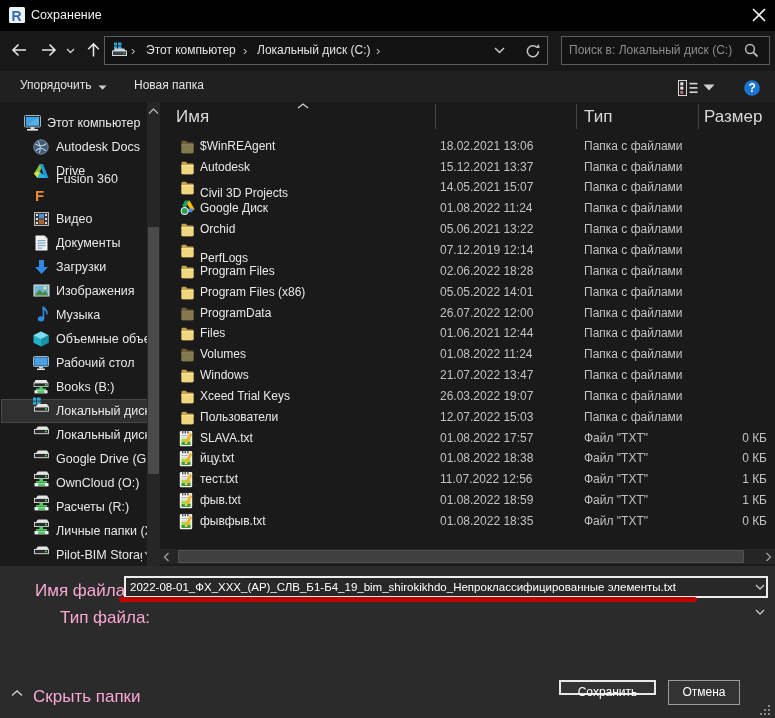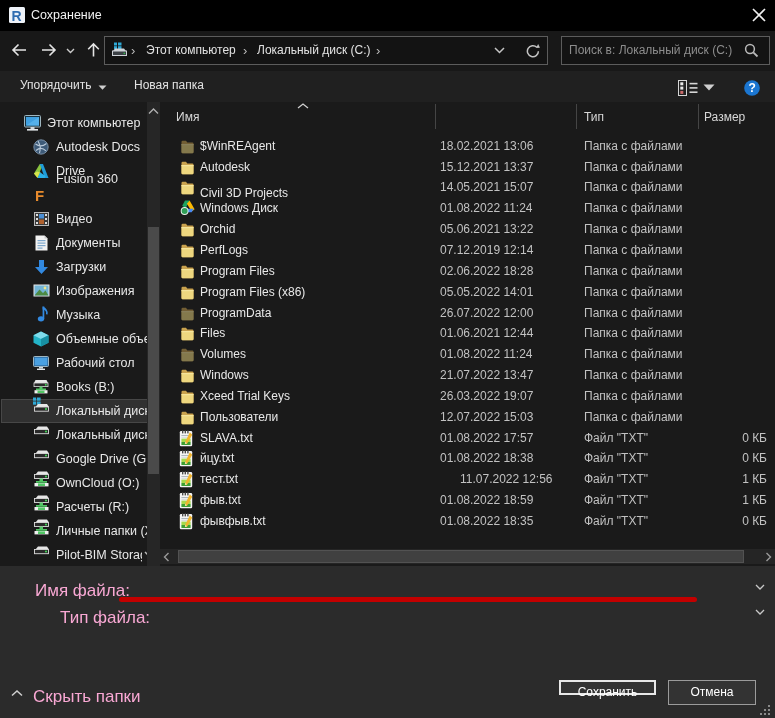--- a/index.html
+++ b/index.html
@@ -20,37 +20,37 @@
 #toolbar{left:0;top:71px;width:775px;height:31px;background:#202020}
 .tbtxt{color:#e2e2e2;font-size:12px;height:29px;line-height:29px}
 
 #main{left:0;top:102px;width:775px;height:444px;background:#1a1a1a}
 
 .sbitem{color:#e8e8e8;font-size:12.5px;height:24px;line-height:24px;white-space:nowrap;overflow:hidden}
 #sbsel{left:1px;top:399px;width:147px;height:24px;background:#303030;border:1px solid #474747}
 #sbscroll{left:147px;top:102px;width:13px;height:464px;background:#262626}
 #sbthumb{left:148px;top:227px;width:11px;height:247px;background:#4a4a4a}
 
-.hdr{color:#d8d8d8;font-size:12px;height:26px;line-height:26px}
+.hdr{color:#d8d8d8;font-size:17px;height:26px;line-height:26px}
 .csep{width:1px;background:#454545;top:104px;height:25px}
 
 .rname{color:#e8e8e8;font-size:12px;white-space:nowrap}
 .rmeta{color:#c2c2c2;font-size:12px;white-space:nowrap}
 .row{height:21px;line-height:21px}
 
 #hscroll{left:160px;top:549px;width:615px;height:15px;background:#252525}
 #hthumb{left:178px;top:550px;width:566px;height:13px;background:#404040;border:1px solid #525252}
 
 #bottom{left:0;top:566px;width:775px;height:152px;background:#2b2b2b}
 .blabel{color:#f9a8d4;font-size:17px}
 .binput{background:#282828;border:1px solid #8a8a8a;color:#fff;font-size:11.5px;white-space:nowrap;overflow:hidden}
 #redline{left:119px;top:597px;width:578px;height:5px;background:#c30000;border-radius:3px}
 .btn{background:#333333;color:#fff;font-size:12px;text-align:center}
 #savebtn{left:559px;top:680px;width:97px;height:15px;border:2px solid #e8e8e8;line-height:21px}
-#cancelbtn{left:668px;top:680px;width:88px;height:25px;border:1px solid #9b9b9b;line-height:23px}
+#cancelbtn{left:668px;top:680px;width:72px;height:25px;border:1px solid #9b9b9b;line-height:23px}
 </style></head>
 <body>
 <div id="win">
   <div class="abs" id="titlebar"></div>
   <svg class="abs" style="left:9px;top:7px" width="16" height="16">
       <rect x="0" y="0" width="16" height="16" rx="1.5" fill="#eef2f8"></rect>
       <text x="2.5" y="13.5" font-family="Liberation Sans" font-size="14" font-weight="bold" fill="#2f6cb0">R</text>
     </svg>
   <div class="abs" id="title">Сохранение</div>
   <svg class="abs" style="left:752px;top:8px" width="14" height="14">
@@ -305,37 +305,37 @@
   <div class="abs row rname" style="left:200px;top:183px">Civil 3D Projects</div>
   <div class="abs row rmeta" style="left:440px;top:177px">14.05.2021 15:07</div>
   <div class="abs row rmeta" style="left:584px;top:177px">Папка с файлами</div>
   <svg class="abs" style="left:180px;top:200px" width="15" height="16">
       <polygon points="5,0.5 9.6,0.5 5.6,8.2 2.2,5.8" fill="#1da261"></polygon>
       <polygon points="9.6,0.5 14.6,9.2 11.8,11.4 6.9,3.7" fill="#fdb900"></polygon>
       <polygon points="5.8,8.8 13.8,8.8 11.6,12.2 4,12.2" fill="#4688f4"></polygon>
       <circle cx="4.6" cy="11" r="3.9" fill="#eef4ee"></circle>
       <circle cx="4.6" cy="11" r="3" fill="#2f9e57"></circle>
     </svg>
-  <div class="abs row rname" style="left:200px;top:198px">Windows Диск</div>
+  <div class="abs row rname" style="left:200px;top:198px">Google Диск</div>
   <div class="abs row rmeta" style="left:440px;top:198px">01.08.2022 11:24</div>
   <div class="abs row rmeta" style="left:584px;top:198px">Папка с файлами</div>
   <svg class="abs" style="left:181px;top:222px" width="13" height="15">
       <path d="M0.5 3 Q0.5 1.8 1.7 1.8 L5 1.8 L6.3 3.4 L11.3 3.4 Q12.5 3.4 12.5 4.6 L12.5 13 Q12.5 14.2 11.3 14.2 L1.7 14.2 Q0.5 14.2 0.5 13 Z" fill="#c9a24e"></path>
       <path d="M0.5 5 L12.5 5 L12.5 13 Q12.5 14.2 11.3 14.2 L1.7 14.2 Q0.5 14.2 0.5 13 Z" fill="#eed77f"></path>
       <path d="M0.5 5 L12.5 5 L12.5 6.2 L0.5 6.2 Z" fill="#f5e49c"></path>
     </svg>
   <div class="abs row rname" style="left:200px;top:219px">Orchid</div>
   <div class="abs row rmeta" style="left:440px;top:219px">05.06.2021 13:22</div>
   <div class="abs row rmeta" style="left:584px;top:219px">Папка с файлами</div>
   <svg class="abs" style="left:181px;top:243px" width="13" height="15">
       <path d="M0.5 3 Q0.5 1.8 1.7 1.8 L5 1.8 L6.3 3.4 L11.3 3.4 Q12.5 3.4 12.5 4.6 L12.5 13 Q12.5 14.2 11.3 14.2 L1.7 14.2 Q0.5 14.2 0.5 13 Z" fill="#c9a24e"></path>
       <path d="M0.5 5 L12.5 5 L12.5 13 Q12.5 14.2 11.3 14.2 L1.7 14.2 Q0.5 14.2 0.5 13 Z" fill="#eed77f"></path>
       <path d="M0.5 5 L12.5 5 L12.5 6.2 L0.5 6.2 Z" fill="#f5e49c"></path>
     </svg>
-  <div class="abs row rname" style="left:200px;top:240px">PerfLogs</div>
+  <div class="abs row rname" style="left:200px;top:248px">PerfLogs</div>
   <div class="abs row rmeta" style="left:440px;top:240px">07.12.2019 12:14</div>
   <div class="abs row rmeta" style="left:584px;top:240px">Папка с файлами</div>
   <svg class="abs" style="left:181px;top:264px" width="13" height="15">
       <path d="M0.5 3 Q0.5 1.8 1.7 1.8 L5 1.8 L6.3 3.4 L11.3 3.4 Q12.5 3.4 12.5 4.6 L12.5 13 Q12.5 14.2 11.3 14.2 L1.7 14.2 Q0.5 14.2 0.5 13 Z" fill="#c9a24e"></path>
       <path d="M0.5 5 L12.5 5 L12.5 13 Q12.5 14.2 11.3 14.2 L1.7 14.2 Q0.5 14.2 0.5 13 Z" fill="#eed77f"></path>
       <path d="M0.5 5 L12.5 5 L12.5 6.2 L0.5 6.2 Z" fill="#f5e49c"></path>
     </svg>
   <div class="abs row rname" style="left:200px;top:261px">Program Files</div>
   <div class="abs row rmeta" style="left:440px;top:261px">02.06.2022 18:28</div>
   <div class="abs row rmeta" style="left:584px;top:261px">Папка с файлами</div>
@@ -433,21 +433,21 @@
       <rect x="5.6" y="0.4" width="1.4" height="3" fill="#4a4a4a"></rect>
       <rect x="8.2" y="0.4" width="1.4" height="3" fill="#4a4a4a"></rect>
       <rect x="2.4" y="5" width="9.2" height="0.9" fill="#a8b2b8"></rect>
       <rect x="2.4" y="6.8" width="9.2" height="0.9" fill="#cdd4d8"></rect>
       <rect x="2.4" y="8.6" width="9.2" height="3.4" fill="#a6d94e"></rect>
       <rect x="2.4" y="12" width="9.2" height="3" fill="#3e9e32"></rect>
       <polygon points="10.8,2.2 13.2,4.8 8.2,13.6 5.9,14.1 6.3,11.8" fill="#f0b42e"></polygon>
       <polygon points="5.9,14.1 6.3,11.8 8.2,13.6" fill="#f8e3b0"></polygon>
     </svg>
   <div class="abs row rname" style="left:200px;top:469px">тест.txt</div>
-  <div class="abs row rmeta" style="left:460px;top:469px">11.07.2022 12:56</div>
+  <div class="abs row rmeta" style="left:440px;top:469px">11.07.2022 12:56</div>
   <div class="abs row rmeta" style="left:584px;top:469px">Файл "TXT"</div>
   <div class="abs row rmeta" style="left:700px;top:469px;width:67px;text-align:right">1 КБ</div>
   <svg class="abs" style="left:179px;top:492px" width="14" height="17">
       <rect x="0.8" y="1" width="12.4" height="15.2" rx="1.2" fill="#f4f4f4"></rect>
       <rect x="3" y="0.4" width="1.4" height="3" fill="#4a4a4a"></rect>
       <rect x="5.6" y="0.4" width="1.4" height="3" fill="#4a4a4a"></rect>
       <rect x="8.2" y="0.4" width="1.4" height="3" fill="#4a4a4a"></rect>
       <rect x="2.4" y="5" width="9.2" height="0.9" fill="#a8b2b8"></rect>
       <rect x="2.4" y="6.8" width="9.2" height="0.9" fill="#cdd4d8"></rect>
       <rect x="2.4" y="8.6" width="9.2" height="3.4" fill="#a6d94e"></rect>
@@ -479,20 +479,21 @@
   <div class="abs" id="hthumb"></div>
   <svg class="abs" style="left:163px;top:552px" width="7" height="10">
       <path d="M5.5 1 L1.5 5 L5.5 9" stroke="#9a9a9a" stroke-width="1.4" fill="none"></path>
     </svg>
   <svg class="abs" style="left:765px;top:552px" width="7" height="10">
       <path d="M1.5 1 L5.5 5 L1.5 9" stroke="#9a9a9a" stroke-width="1.4" fill="none"></path>
     </svg>
   <div class="abs" id="bottom"></div>
   <div class="abs blabel" style="left:35px;top:581px">Имя файла:</div>
   <div class="abs blabel" style="left:60px;top:608px">Тип файла:</div>
+  <div class="abs binput" style="left:124px;top:576px;width:644px;height:22px;line-height:19px;padding-left:4px;border:2px solid #ededed">2022-08-01_ФХ_ХХХ_(АР)_СЛВ_Б1-Б4_19_bim_shirokikhdo_Непроклассифицированные элементы.txt</div>
   <div class="abs" id="redline"></div>
   <svg class="abs" style="left:755px;top:584px" width="10" height="6">
       <path d="M1 1 L5 5 L9 1" stroke="#c8c8c8" stroke-width="1.3" fill="none"></path>
     </svg>
   <svg class="abs" style="left:755px;top:609px" width="10" height="6">
       <path d="M1 1 L5 5 L9 1" stroke="#c8c8c8" stroke-width="1.3" fill="none"></path>
     </svg>
   <svg class="abs" style="left:11px;top:690px" width="12" height="7">
       <path d="M1 5.5 L6 1 L11 5.5" stroke="#cfcfcf" stroke-width="1.5" fill="none"></path>
     </svg>

